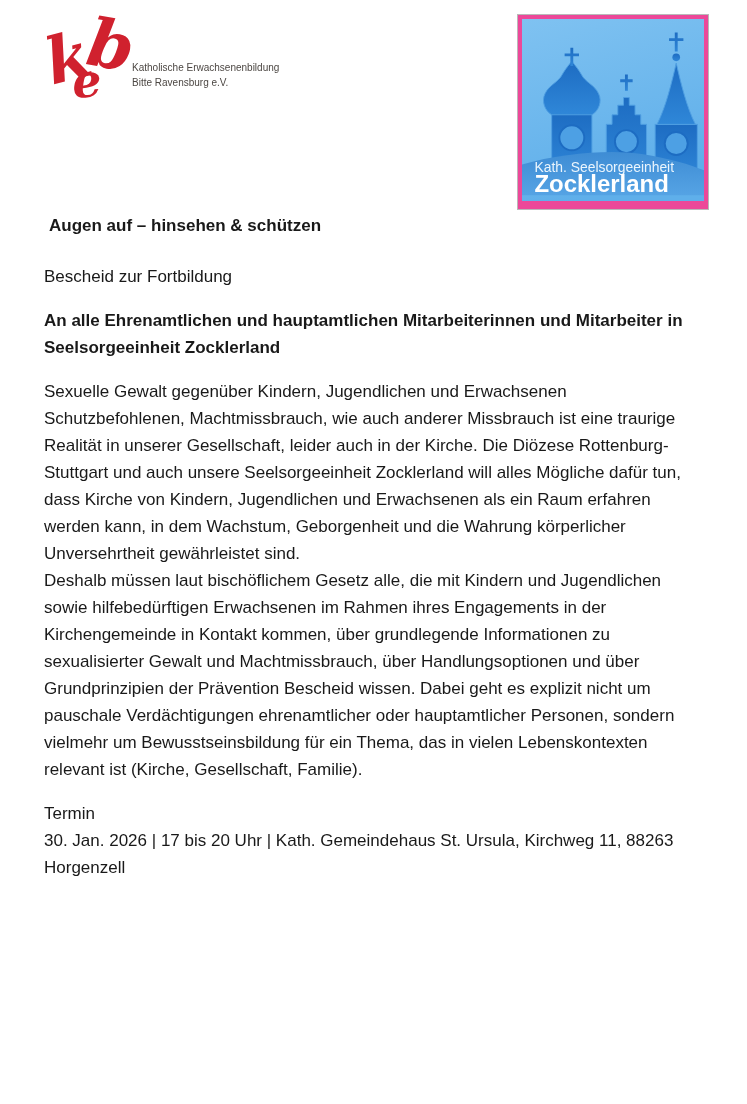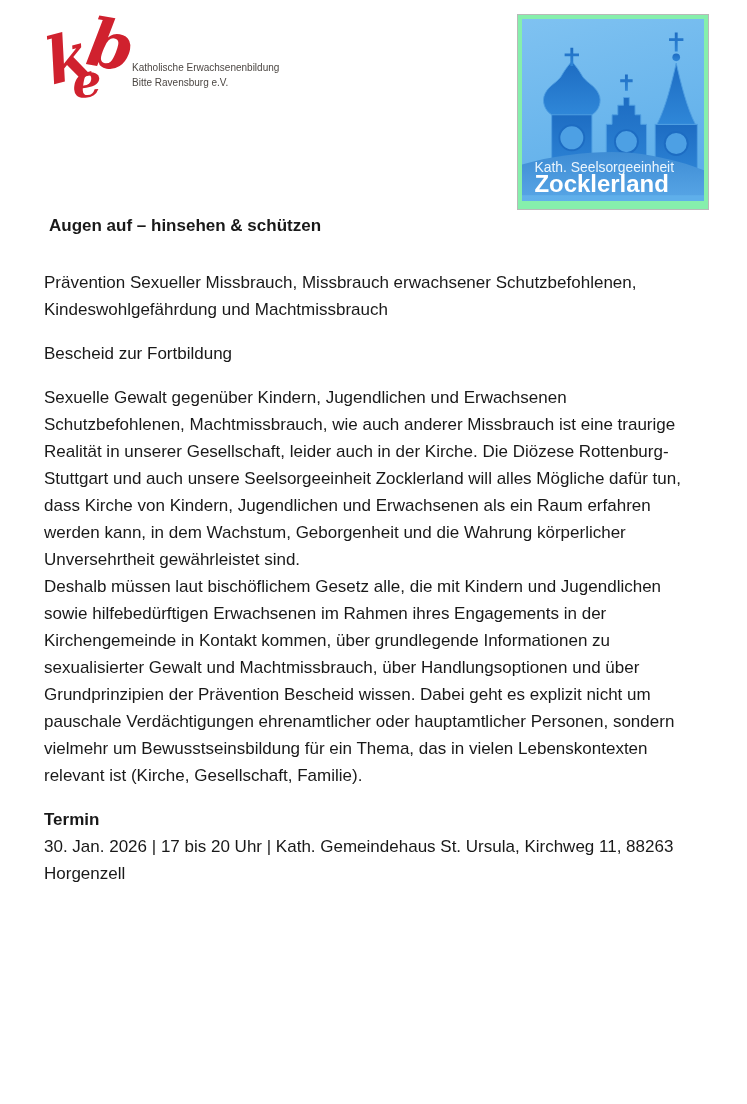--- a/index.html
+++ b/index.html
@@ -21,29 +21,29 @@
     position: relative; width: 88px; height: 100px;
     font-family: "DejaVu Serif", serif; font-style: italic; font-weight: bold;
     line-height: 1;
   }
   .keb-glyph span { position: absolute; }
   .keb-k { font-size: 64px; left: 2px; top: 12px; transform: rotate(-14deg); }
   .keb-e { font-size: 46px; left: 28px; top: 44px; transform: rotate(-4deg); }
   .keb-b { font-size: 66px; left: 44px; top: -2px; transform: rotate(10deg); }
   .keb-org { margin-top: 46px; font-size: 10px; line-height: 1.5; color: #4c4743; }
 
-  .se-logo-frame { border: 1px solid #b9b9b9; background: #86efac; padding: 4px; }
+  .se-logo-frame { border: 1px solid #b9b9b9; background: #ec4899; padding: 4px; }
 
   
   .content { margin-top: 6px; font-size: 17px; line-height: 27px; }
   .para { margin: 0 0 17px 0; }
-  .title { font-weight: bold; padding-left: 5px; margin-bottom: 30px; }
+  .title { font-weight: bold; padding-left: 5px; margin-bottom: 24px; }
   .bold { font-weight: bold; }
   .block { display: block; }
-  .termin-label { font-weight: bold; display: block; }
+  .termin-label { font-weight: normal; display: block; }
 </style>
 </head>
 <body>
 
 <div class="page">
 
   <div class="header">
 
     <div class="keb-block">
       <div class="keb-glyph" style="color:#d0212e;">
@@ -102,24 +102,24 @@
         <text x="13" y="160" fill="#eaf5fd" font-size="14.5" font-family="Liberation Sans, sans-serif">Kath. Seelsorgeeinheit</text>
         <text x="13" y="181" fill="#ffffff" font-size="25" font-weight="bold" font-family="Liberation Sans, sans-serif">Zocklerland</text>
       </svg>
     </div>
   </div>
 
   <div class="content">
 
     <p class="para title">Augen auf – hinsehen &amp; schützen</p>
 
-    <p class="para">Prävention Sexueller Missbrauch, Missbrauch erwachsener Schutzbefohlenen, Kindeswohlgefährdung und Machtmissbrauch</p>
 
     <p class="para">Bescheid zur Fortbildung</p>
 
+    <p class="para bold">An alle Ehrenamtlichen und hauptamtlichen Mitarbeiterinnen und Mitarbeiter in Seelsorgeeinheit Zocklerland</p>
 
     <p class="para">
       <span class="block">Sexuelle Gewalt gegenüber Kindern, Jugendlichen und Erwachsenen Schutzbefohlenen, Machtmissbrauch, wie auch anderer Missbrauch ist eine traurige Realität in unserer Gesellschaft, leider auch in der Kirche. Die Diözese Rottenburg-Stuttgart und auch unsere Seelsorgeeinheit Zocklerland will alles Mögliche dafür tun, dass Kirche von Kindern, Jugendlichen und Erwachsenen als ein Raum erfahren werden kann, in dem Wachstum, Geborgenheit und die Wahrung körperlicher Unversehrtheit gewährleistet sind.</span>
       <span class="block">Deshalb müssen laut bischöflichem Gesetz alle, die mit Kindern und Jugendlichen sowie hilfebedürftigen Erwachsenen im Rahmen ihres Engagements in der Kirchengemeinde in Kontakt kommen, über grundlegende Informationen zu sexualisierter Gewalt und Machtmissbrauch, über Handlungsoptionen und über Grundprinzipien der Prävention Bescheid wissen. Dabei geht es explizit nicht um pauschale Verdächtigungen ehrenamtlicher oder hauptamtlicher Personen, sondern vielmehr um Bewusstseinsbildung für ein Thema, das in vielen Lebenskontexten relevant ist (Kirche, Gesellschaft, Familie).</span>
     </p>
 
 
 
     <p class="para">
       <span class="termin-label">Termin</span>

